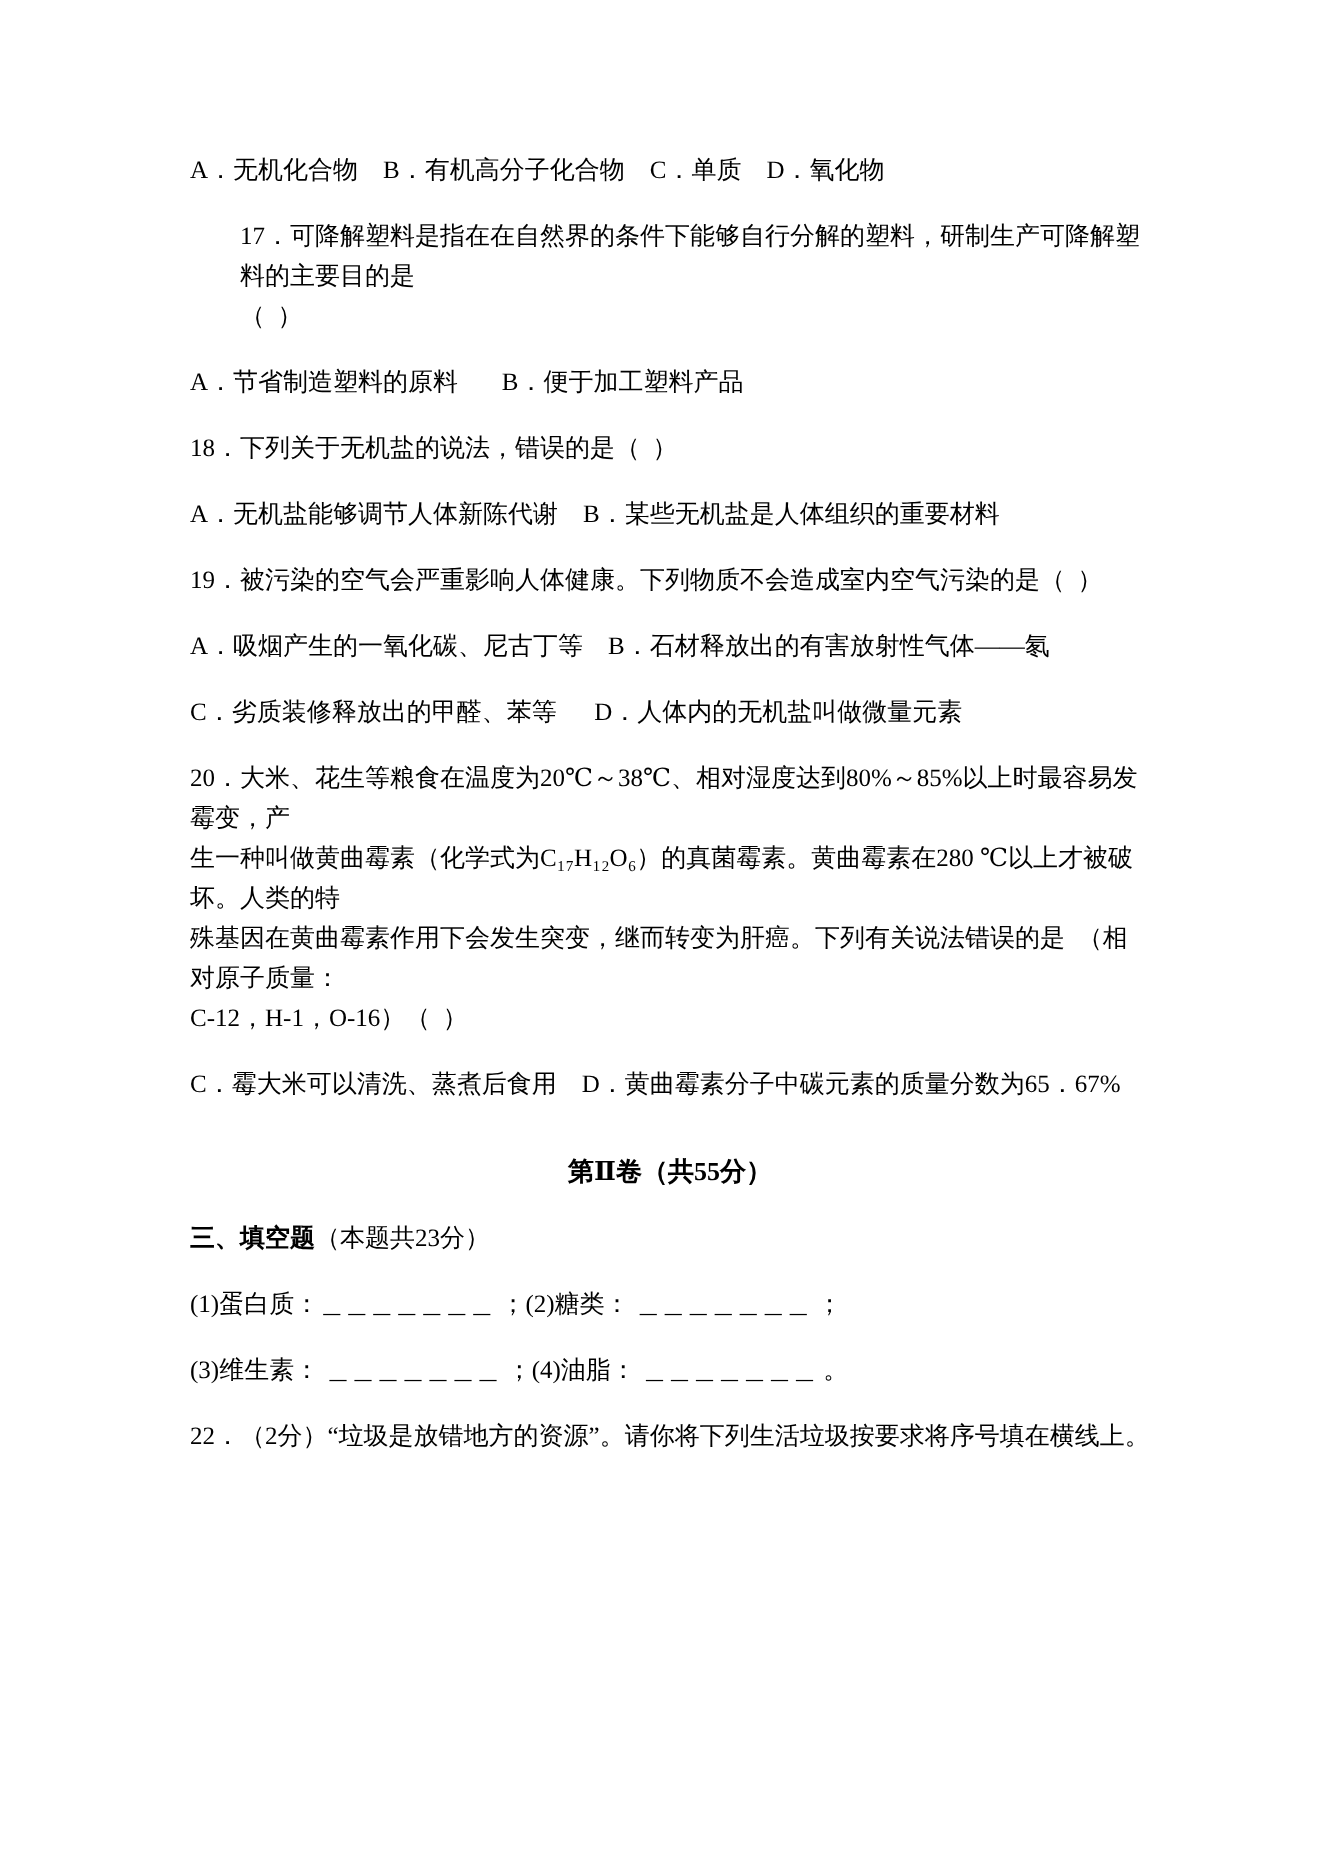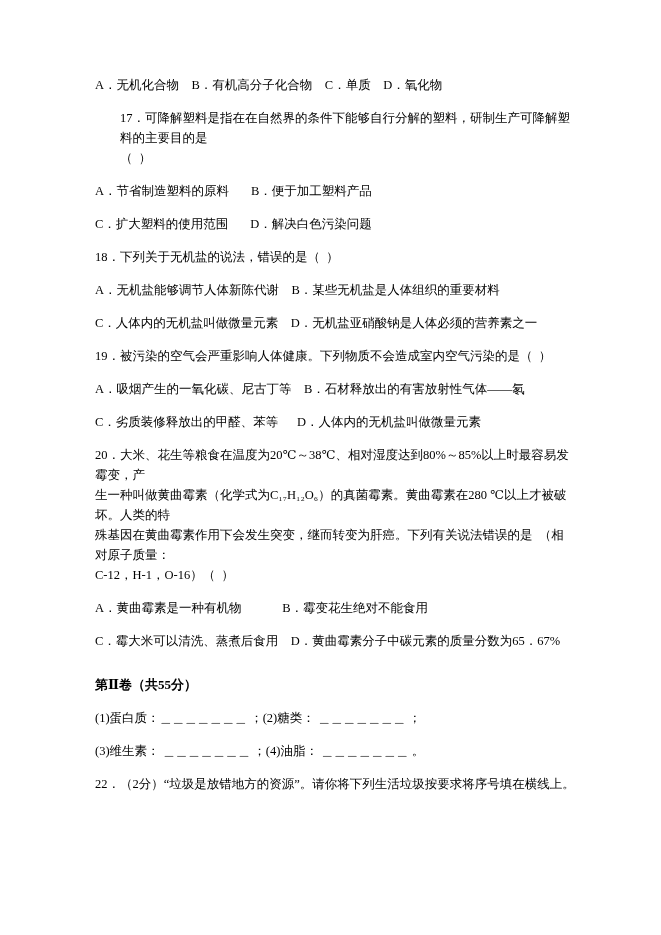--- a/index.html
+++ b/index.html
@@ -25,51 +25,49 @@
     line-height: 20px;
     margin: 0 0 13px 0;
     white-space: pre-wrap;
     word-break: break-all;
   }
   .sp4  { margin-top: 4px; }
   .sp5  { margin-top: 5px; }
   .sp10 { margin-top: 10px; margin-left: 25px; }
   .sp24 { margin-top: 24px; }
   .mb5  { margin-bottom: 5px; }
-  .bold { font-weight: bold; }
+  .bold { font-weight: bold; text-align: center; }
   .title { font-size: 13px; }
 </style>
 </head>
 <body>
 
 <div class="page">
 
   <div class="block">A．无机化合物    B．有机高分子化合物    C．单质    D．氧化物</div>
 
   <div class="block sp10">17．可降解塑料是指在在自然界的条件下能够自行分解的塑料，研制生产可降解塑料的主要目的是
 （  ）</div>
   <div class="block">A．节省制造塑料的原料       B．便于加工塑料产品</div>
-  <div class="block">C．扩大塑料的使用范围       D．解决白色污染问题</div>
 
   <div class="block">18．下列关于无机盐的说法，错误的是（  ）</div>
   <div class="block">A．无机盐能够调节人体新陈代谢    B．某些无机盐是人体组织的重要材料</div>
-  <div class="block">C．人体内的无机盐叫做微量元素    D．无机盐亚硝酸钠是人体必须的营养素之一</div>
 
   <div class="block">19．被污染的空气会严重影响人体健康。下列物质不会造成室内空气污染的是（  ）</div>
   <div class="block">A．吸烟产生的一氧化碳、尼古丁等    B．石材释放出的有害放射性气体——氡</div>
   <div class="block">C．劣质装修释放出的甲醛、苯等      D．人体内的无机盐叫做微量元素</div>
 
   <div class="block">20．大米、花生等粮食在温度为20℃～38℃、相对湿度达到80%～85%以上时最容易发霉变，产
 生一种叫做黄曲霉素（化学式为C₁₇H₁₂O₆）的真菌霉素。黄曲霉素在280 ℃以上才被破坏。人类的特
 殊基因在黄曲霉素作用下会发生突变，继而转变为肝癌。下列有关说法错误的是  （相对原子质量：
 C-12，H-1，O-16）（  ）</div>
-  <div class="block">A．黄曲霉素是一种有机物             B．霉变花生绝对不能食用</div>
   <div class="block">C．霉大米可以清洗、蒸煮后食用    D．黄曲霉素分子中碳元素的质量分数为65．67%</div>
 
   <div class="block bold title sp24">第Ⅱ卷（共55分）</div>
 
+  <div class="block sp4"><span class="bold">三、填空题</span><span>（本题共23分）</span></div>
 
   <div class="block">(1)蛋白质：＿＿＿＿＿＿＿ ；(2)糖类： ＿＿＿＿＿＿＿ ；</div>
   <div class="block">(3)维生素： ＿＿＿＿＿＿＿ ；(4)油脂： ＿＿＿＿＿＿＿ 。</div>
 
   <div class="block sp4">22．（2分）“垃圾是放错地方的资源”。请你将下列生活垃圾按要求将序号填在横线上。</div>
 
 </div>
 
 </body></html>

